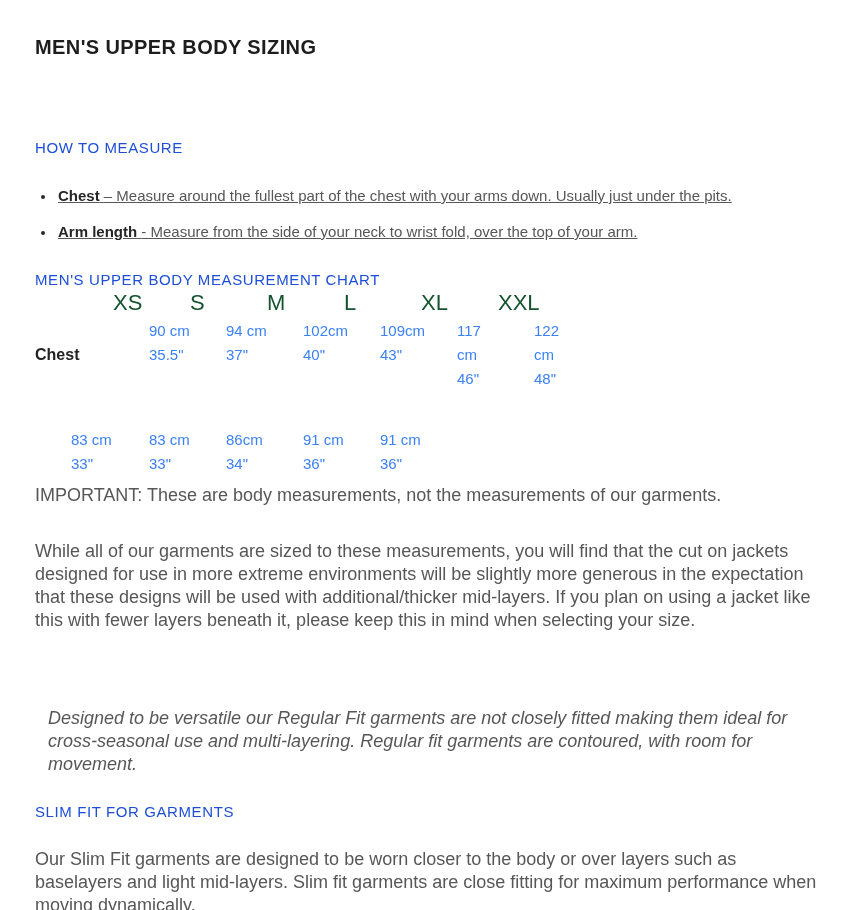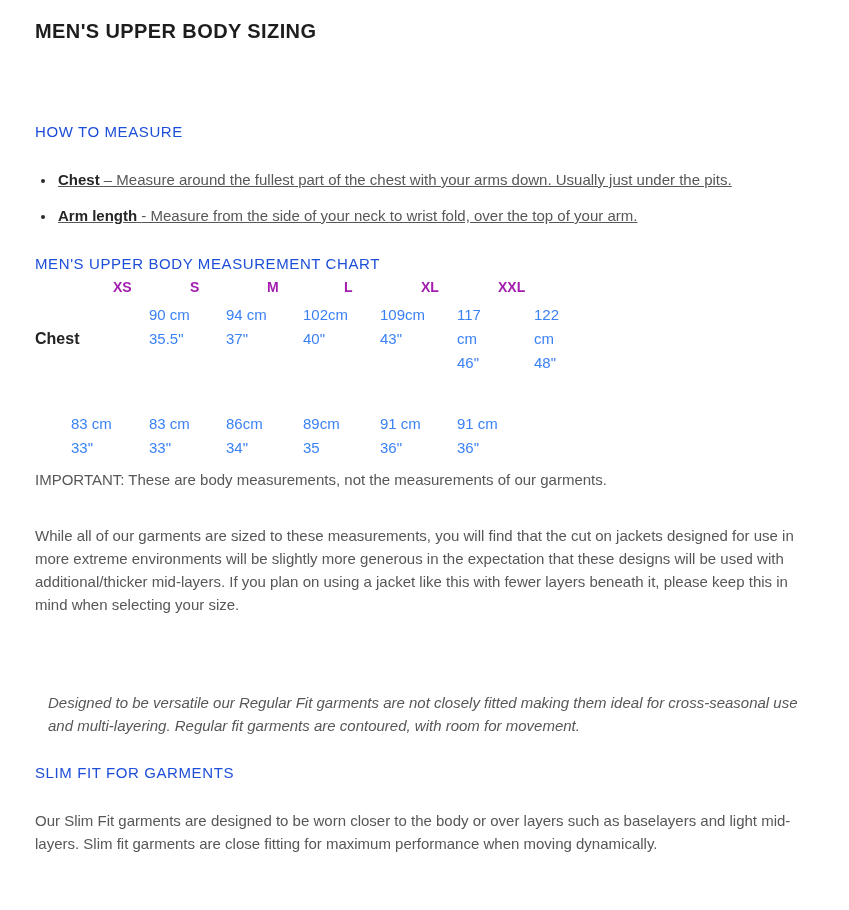--- a/index.html
+++ b/index.html
@@ -12,21 +12,21 @@
     overflow: hidden;
   }
   .page { padding: 20px 28px 0 35px; }
 
   .page-title {
     font-size: 20px;
     font-weight: bold;
     color: #1d1d1d;
     letter-spacing: 0.4px;
     line-height: 22px;
-    margin: 0 0 78px 0;
+    margin: 16px 0 78px 0;
   }
 
   .section-heading {
     font-size: 15px;
     font-weight: 400;
     color: #1d4ed8;
     letter-spacing: 0.6px;
     line-height: 23px;
     margin: 0;
   }
@@ -50,23 +50,23 @@
   .measure-list li::marker { color: #2a2a2a; font-size: 13px; }
   .term { font-weight: bold; color: #262626; }
 
   .size-table { margin: 0 0 8px 0; }
   .t-row {
     display: grid;
     grid-template-columns: 78px repeat(6, 77px);
   }
   .t-row.header { margin-bottom: 4px; }
   .t-row.header .t-cell {
-    font-size: 14px;
-    font-weight: bold;
-    color: #a21caf;
+    font-size: 22px;
+    font-weight: normal;
+    color: #14532d;
     line-height: 24px;
   }
   .t-cell { text-align: left; }
   .t-cell .val {
     font-size: 15px;
     color: #3b82f6;
     line-height: 24px;
     margin-left: 36px;
   }
   .row-label {
@@ -76,21 +76,21 @@
     line-height: 24px;
   }
   .t-row.chest .label-cell {
     display: flex;
     flex-direction: column;
     justify-content: center;
   }
   .t-row.arm { margin-top: 37px; }
 
   .body-text {
-    font-size: 15px;
+    font-size: 18px;
     line-height: 23px;
     color: #575757;
     margin: 0;
   }
   .important-note { margin: 0 0 33px 0; }
   .sizing-note    { margin: 0 0 75px 0; max-width: 790px; }
   .regular-body   { margin: 0 0 24px 13px; max-width: 790px; font-style: italic; }
   .slim-body      { margin: 0; max-width: 790px; }
 </style>
 </head>
@@ -164,24 +164,20 @@
       </div>
       <div class="t-cell">
         <div class="val">83 cm</div>
         <div class="val">33"</div>
       </div>
       <div class="t-cell">
         <div class="val">86cm</div>
         <div class="val">34"</div>
       </div>
       <div class="t-cell">
-        <div class="val">89cm</div>
-        <div class="val">35</div>
-      </div>
-      <div class="t-cell">
         <div class="val">91 cm</div>
         <div class="val">36"</div>
       </div>
       <div class="t-cell">
         <div class="val">91 cm</div>
         <div class="val">36"</div>
       </div>
     </div>
 
   </div>

